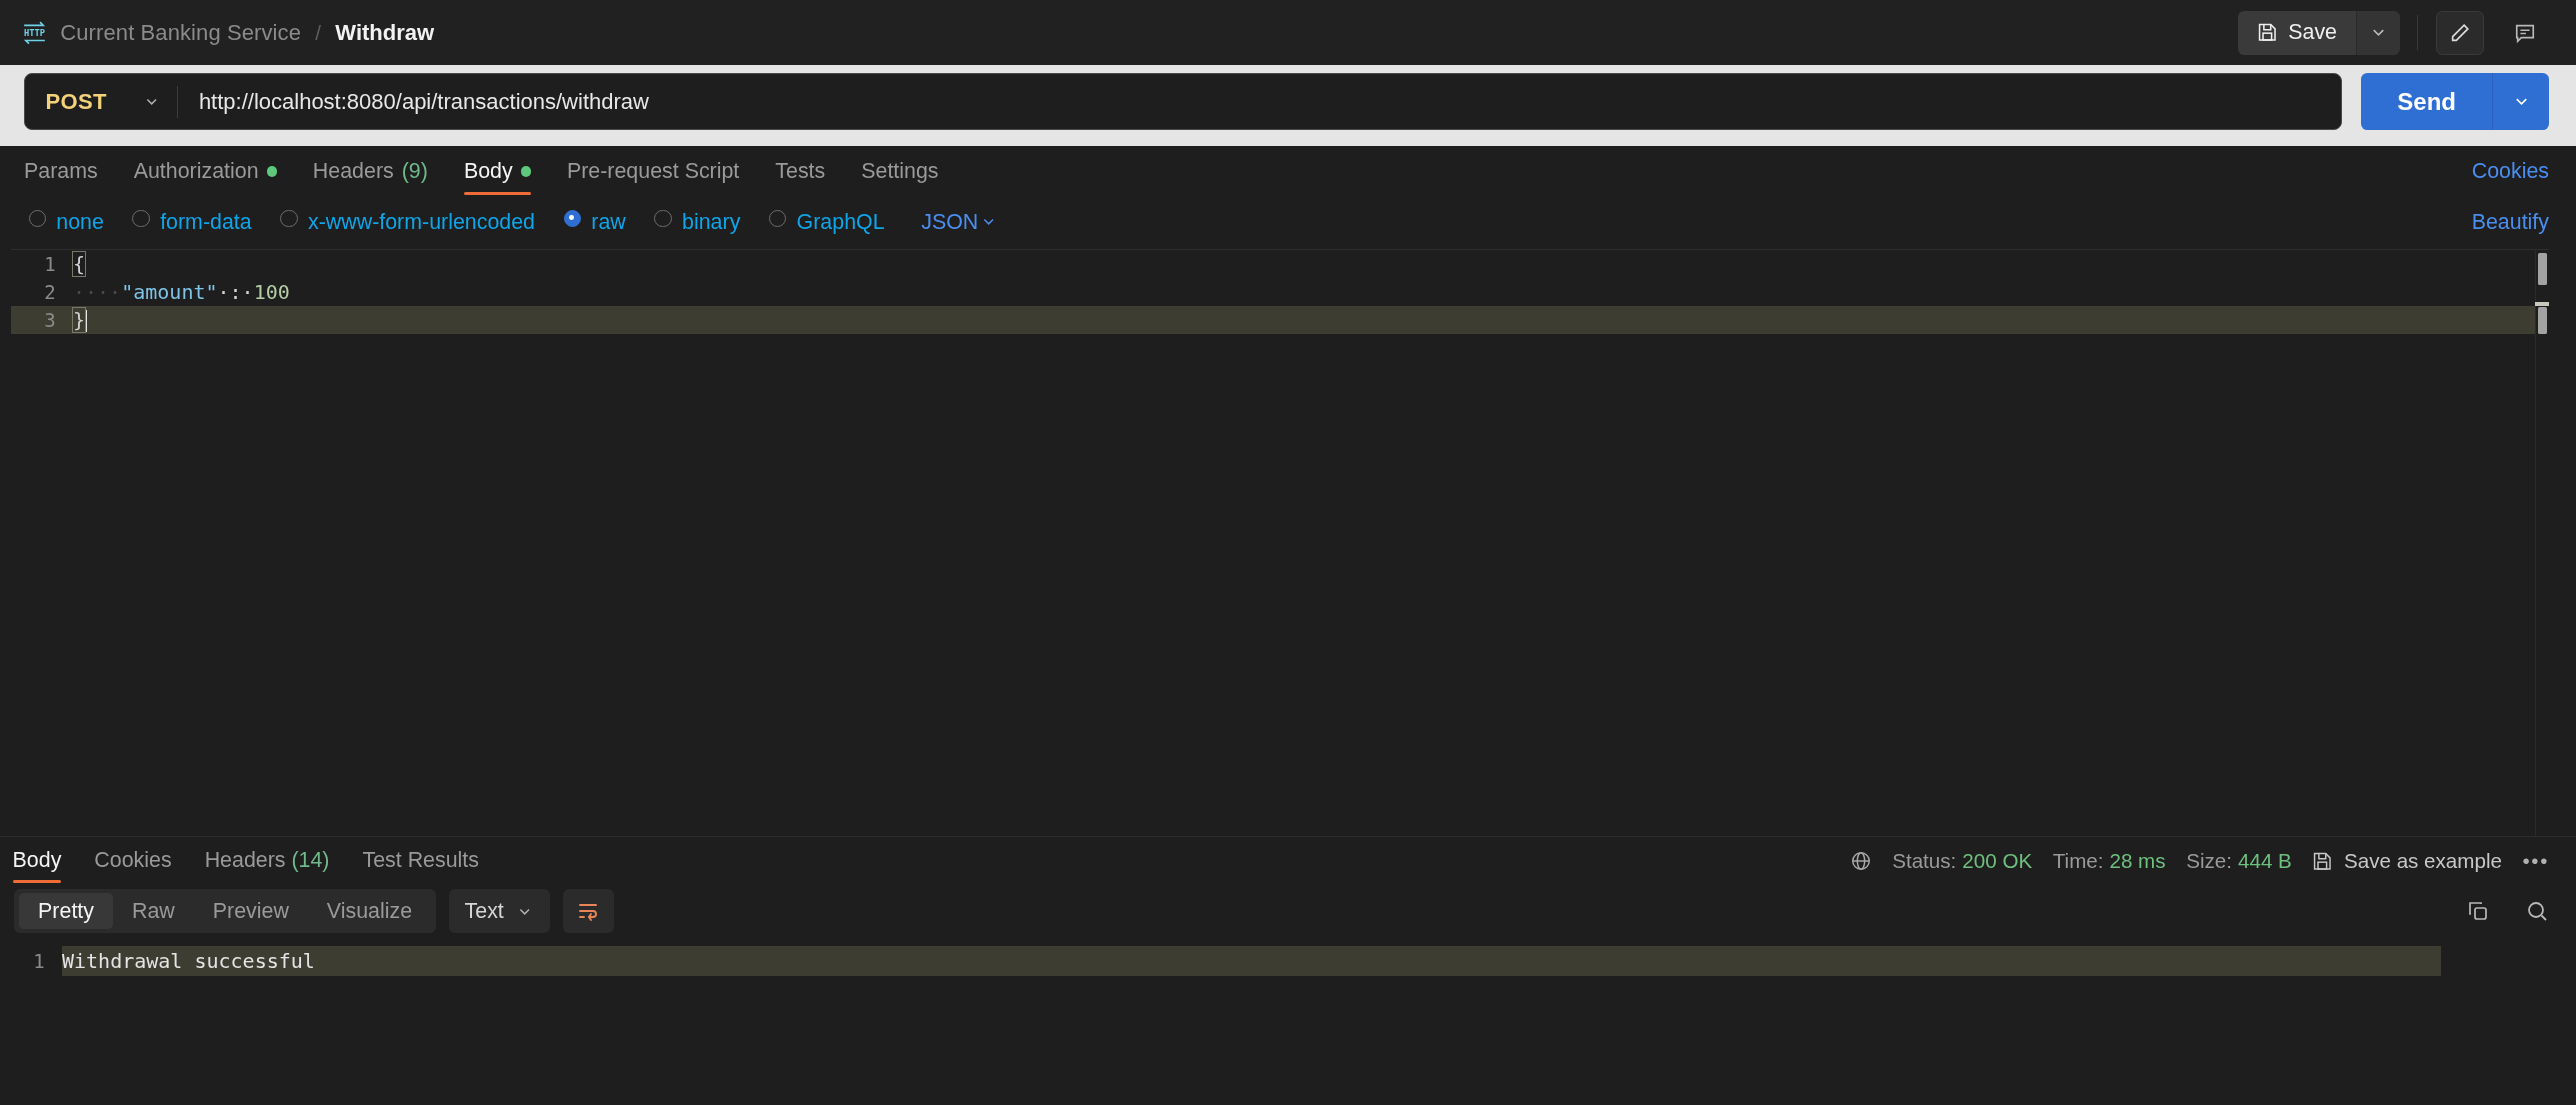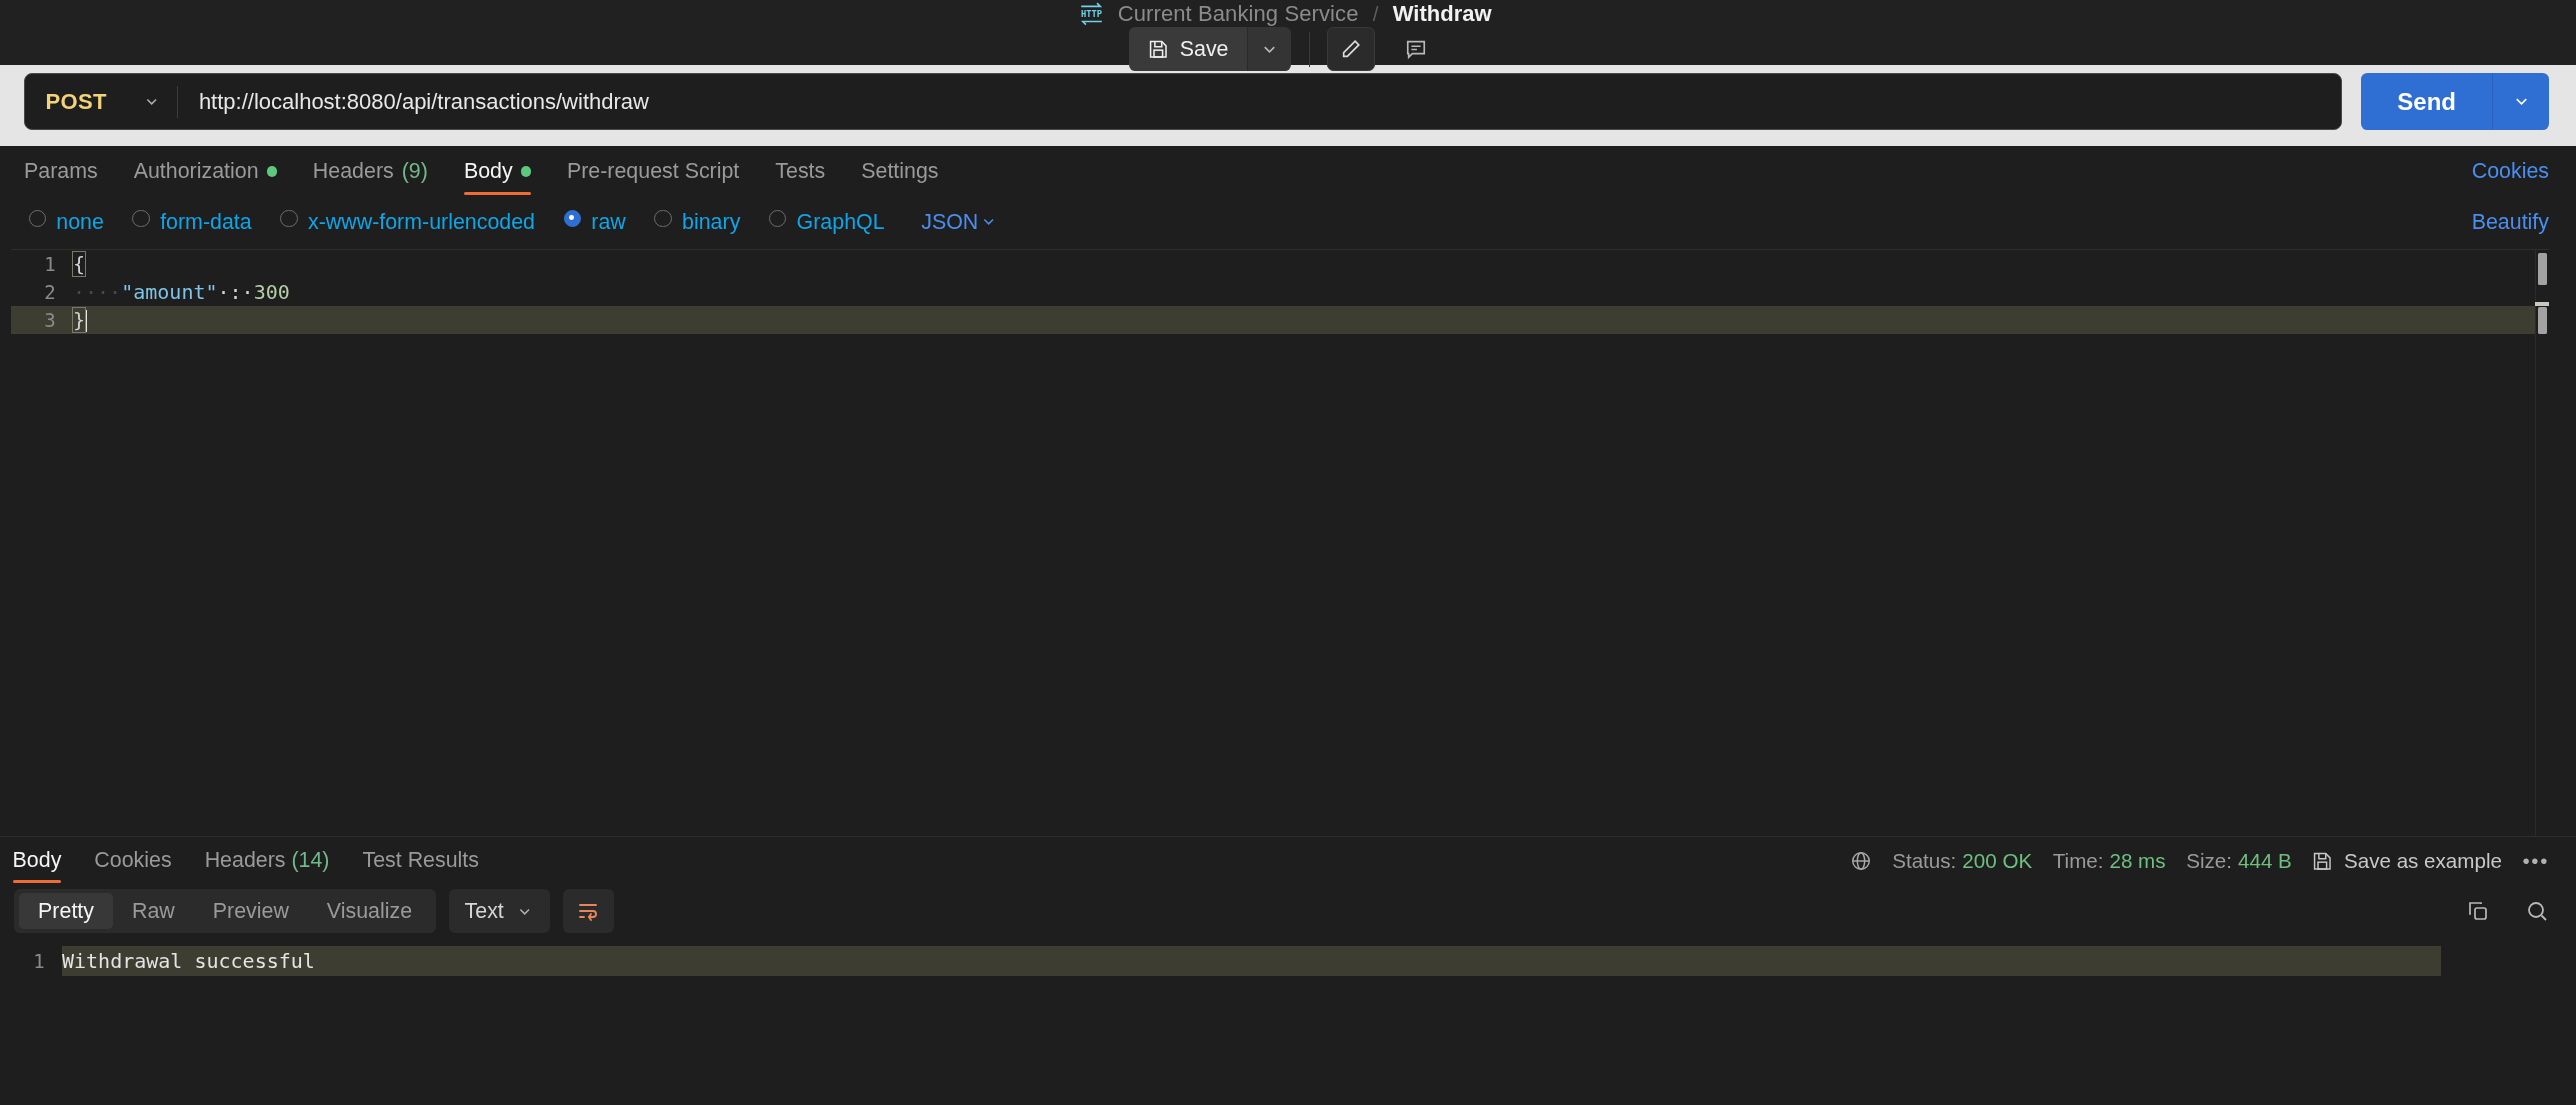--- a/index.html
+++ b/index.html
@@ -11,21 +11,20 @@
     overflow: hidden;
   }
   body { position: relative; }
 
   
   .header {
     height: 65px;
     display: flex; align-items: center;
     padding: 0 27px 0 20.6px;
     background: #212121;
-    flex-direction: column;
   }
   .breadcrumb { display: flex; align-items: center; gap: 12.7px; flex: 1; }
   .http-icon { width: 27px; height: 27px; display:block; }
   .crumb-collection {
     font-size: 22px; color: #8b8b8b; letter-spacing: 0.1px; text-align: center;
   }
   .crumb-sep { font-size: 20.6px; color: #5e5e5e; margin: 0 1.6px; }
   .crumb-current { font-size: 22px; color: #f2f2f2; font-weight: 700; }
 
   .header-right { display: flex; align-items: center; gap: 17.4px; }
@@ -398,21 +397,21 @@
   <div class="link-blue" style="padding-bottom:0">Beautify</div>
 </div>
 
 <div class="editor">
   <div class="code-line">
     <span class="ln">1</span>
     <span class="code-text"><span class="tok-punc brace-hl">{</span></span>
   </div>
   <div class="code-line">
     <span class="ln">2</span>
-    <span class="code-text"><span class="tok-ws">····</span><span class="tok-key">"amount"</span><span class="tok-punc">·:·</span><span class="tok-num">300</span></span>
+    <span class="code-text"><span class="tok-ws">····</span><span class="tok-key">"amount"</span><span class="tok-punc">·:·</span><span class="tok-num">100</span></span>
   </div>
   <div class="code-line active">
     <span class="ln">3</span>
     <span class="code-text"><span class="tok-punc brace-hl">}</span><span class="caret"></span></span>
   </div>
   <div class="scroll-track">
     <div class="scroll-thumb"></div>
     <div class="scroll-mark"></div>
     <div class="scroll-thumb2"></div>
   </div>

